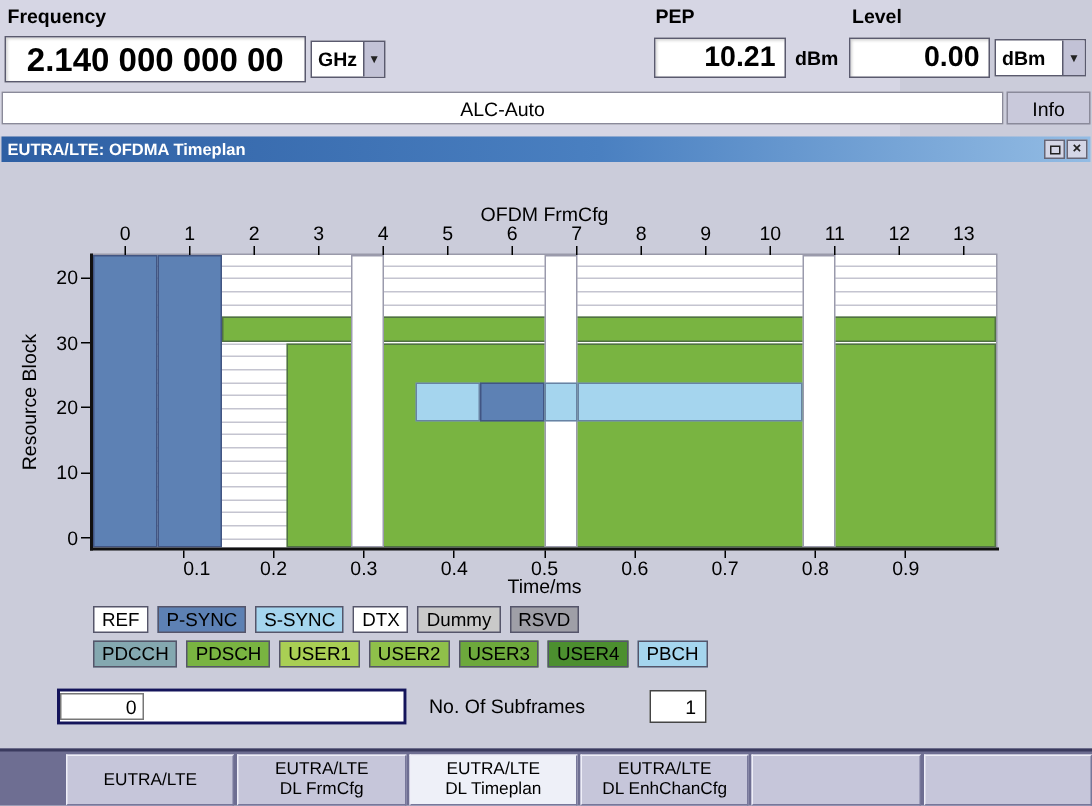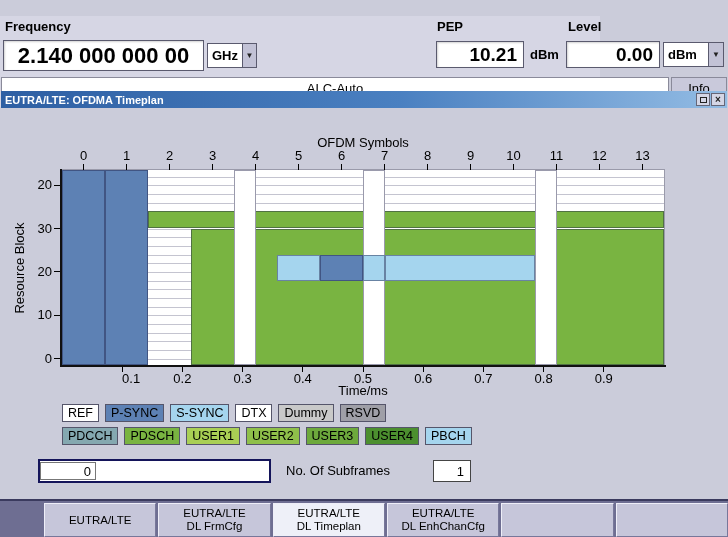--- a/index.html
+++ b/index.html
@@ -1,21 +1,21 @@
 <!DOCTYPE html>
 <html><head>
 <meta charset="utf-8">
 <style>
   * { margin:0; padding:0; box-sizing:border-box; }
   html,body { width:728px; height:537px; }
   body {
     position:relative; overflow:hidden; background:#cbccda;
     font-family:"Liberation Sans", sans-serif; color:#000;
   }
-  .top-strip { position:absolute; left:0; top:16px; width:600px; height:91px; background:#d6d6e4; }
+  .top-strip { position:absolute; left:0; top:0; width:600px; height:91px; background:#d6d6e4; }
   .lbl { position:absolute; font-weight:bold; font-size:13px; }
   .valbox {
     position:absolute; background:#fff; border:1px solid #5a5a6e;
     display:flex; align-items:center; font-weight:bold;
     box-shadow: inset 1px 1px 2px rgba(0,0,0,0.18);
   }
   .freqbox { left:3px; top:24px; width:201px; height:31px; font-size:22px; justify-content:center; }
   .pepbox  { left:436px; top:25px; width:88px; height:27px; font-size:19px; justify-content:flex-end; padding-right:6px; }
   .lvlbox  { left:566px; top:25px; width:94px; height:27px; font-size:19px; justify-content:flex-end; padding-right:6px; }
   .combo {
@@ -140,21 +140,21 @@
         <span class="sq"></span>
       </span>
     <span class="winbtn">
         <span>×</span>
       </span>
   </span>
 </div>
 
 <div class="main-panel"></div>
 
-<div class="chart-title">OFDM Symbols</div>
+<div class="chart-title">OFDM FrmCfg</div>
 <div id="plot">
     <div class="gridline" style="top: 188.5px;"></div>
     <div class="gridline" style="top: 179.833px;"></div>
     <div class="gridline" style="top: 171.167px;"></div>
     <div class="gridline" style="top: 162.5px;"></div>
     <div class="gridline" style="top: 153.833px;"></div>
     <div class="gridline" style="top: 145.167px;"></div>
     <div class="gridline" style="top: 136.5px;"></div>
     <div class="gridline" style="top: 127.833px;"></div>
     <div class="gridline" style="top: 119.167px;"></div>

